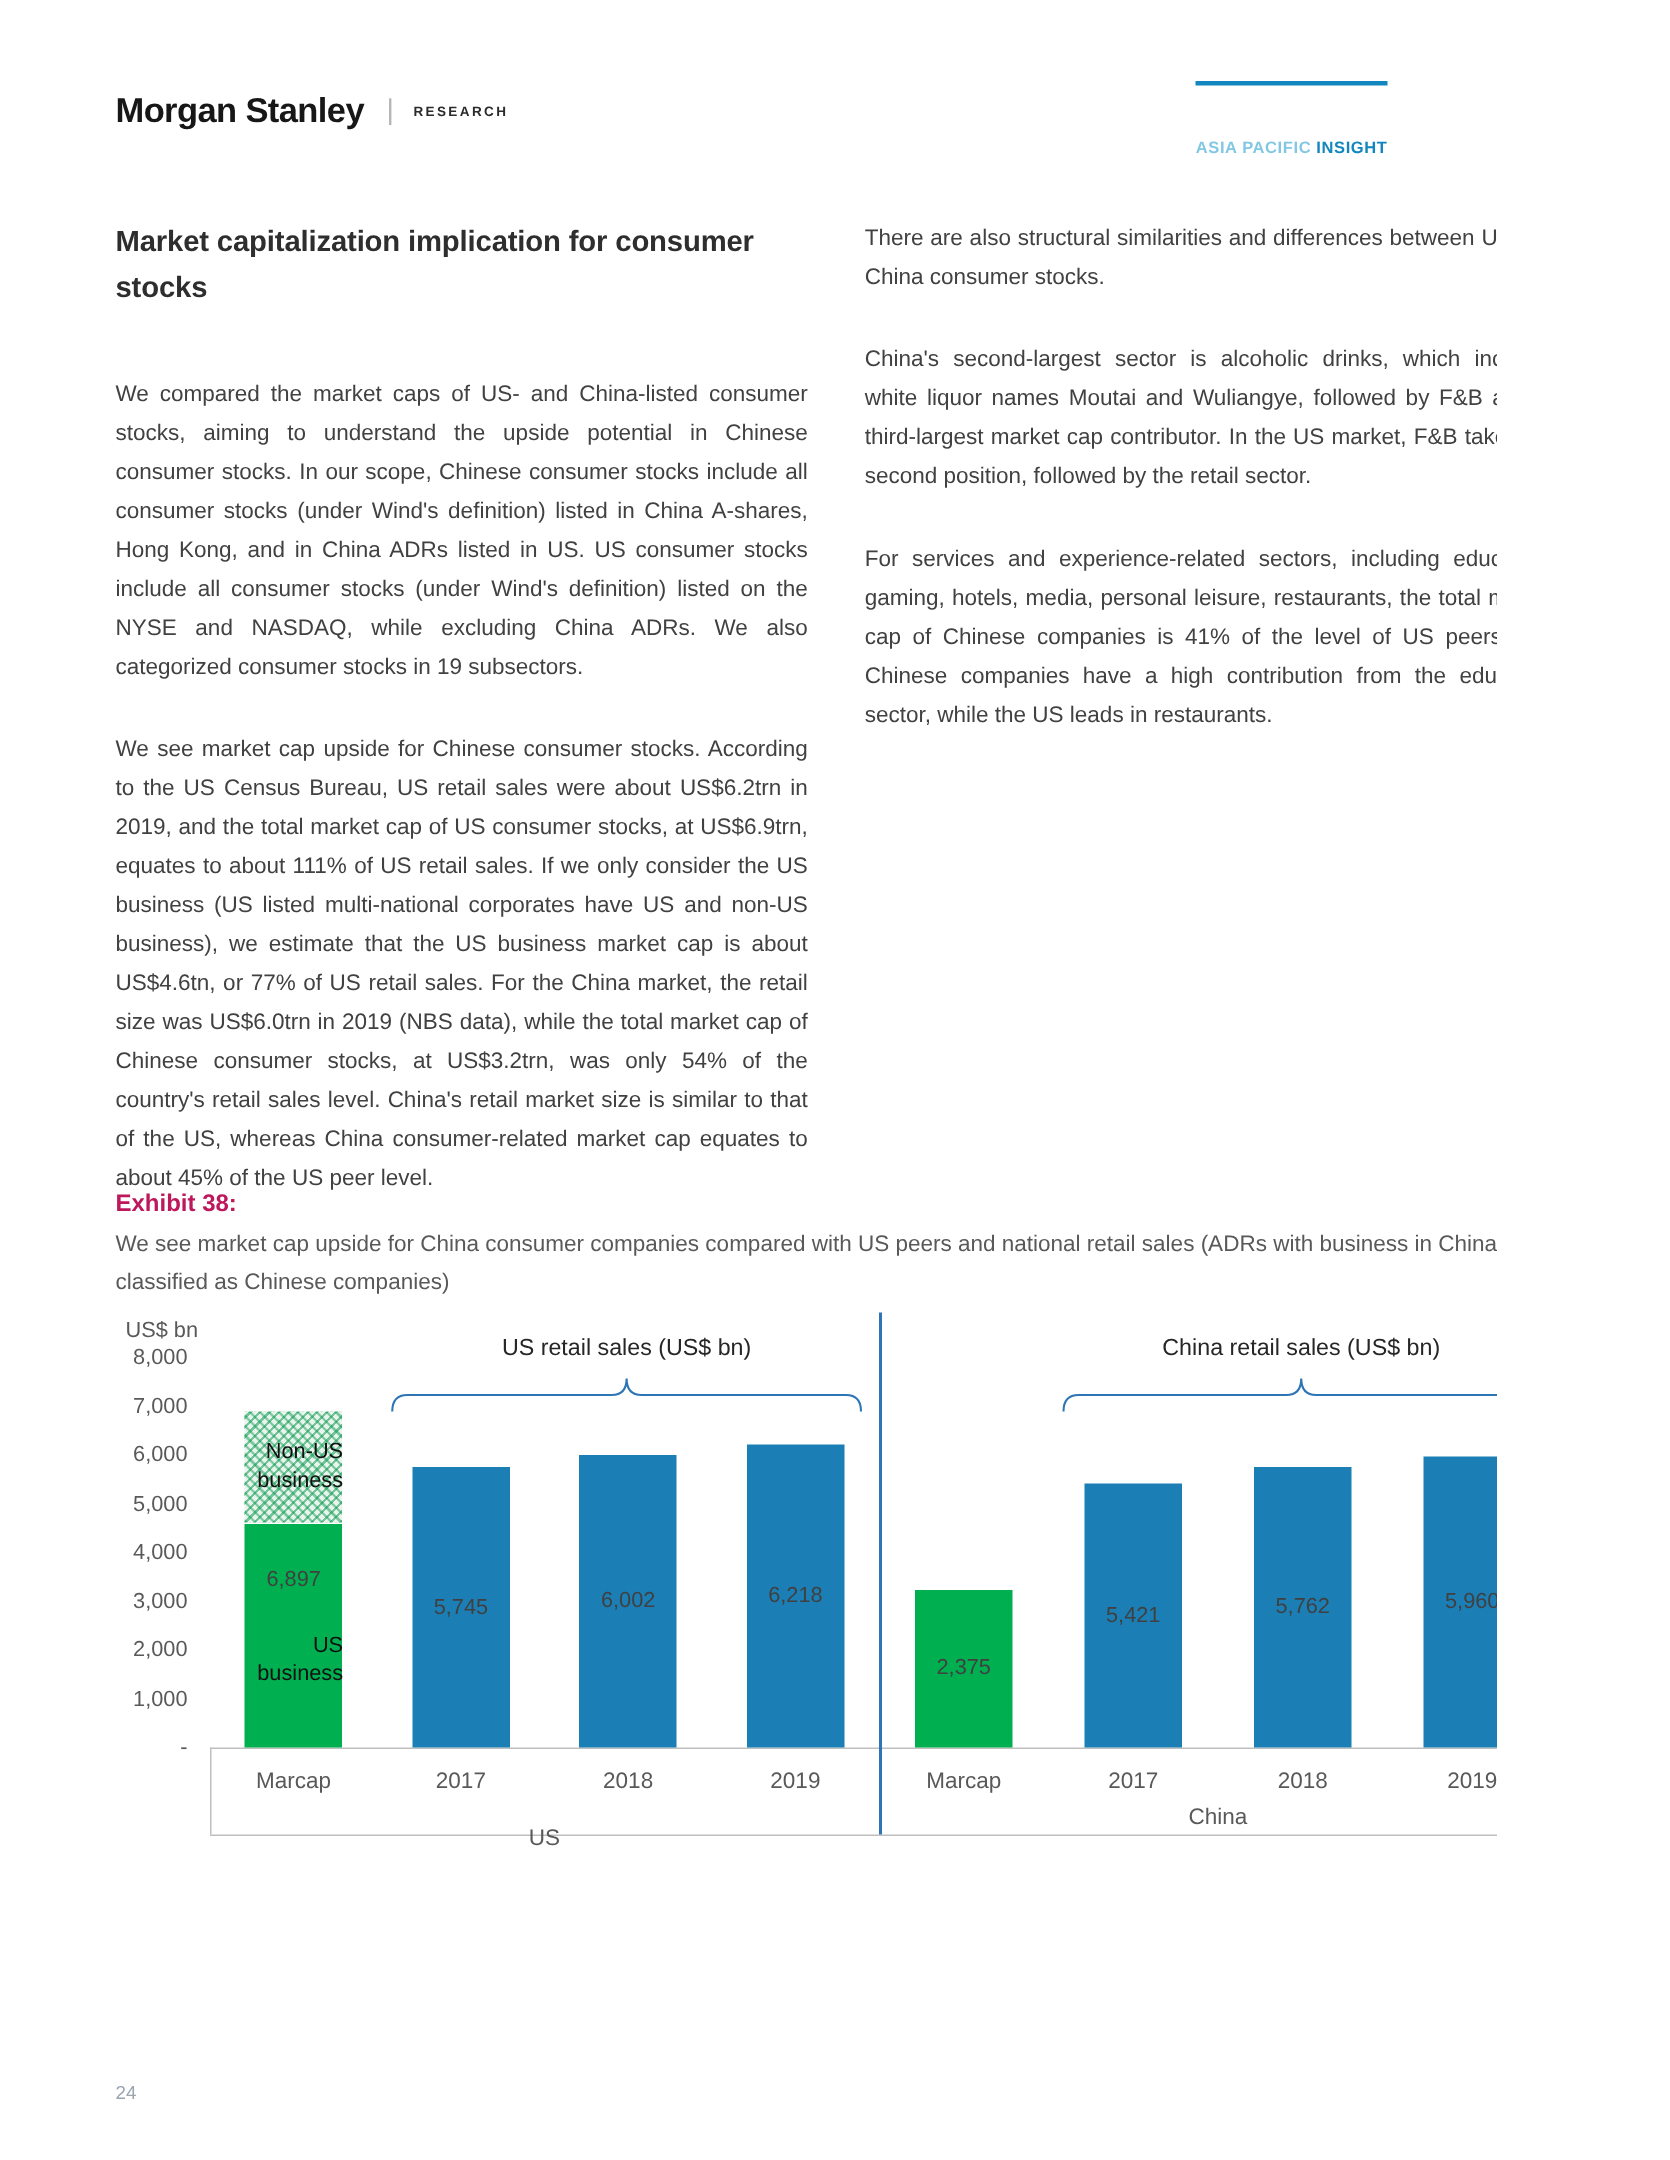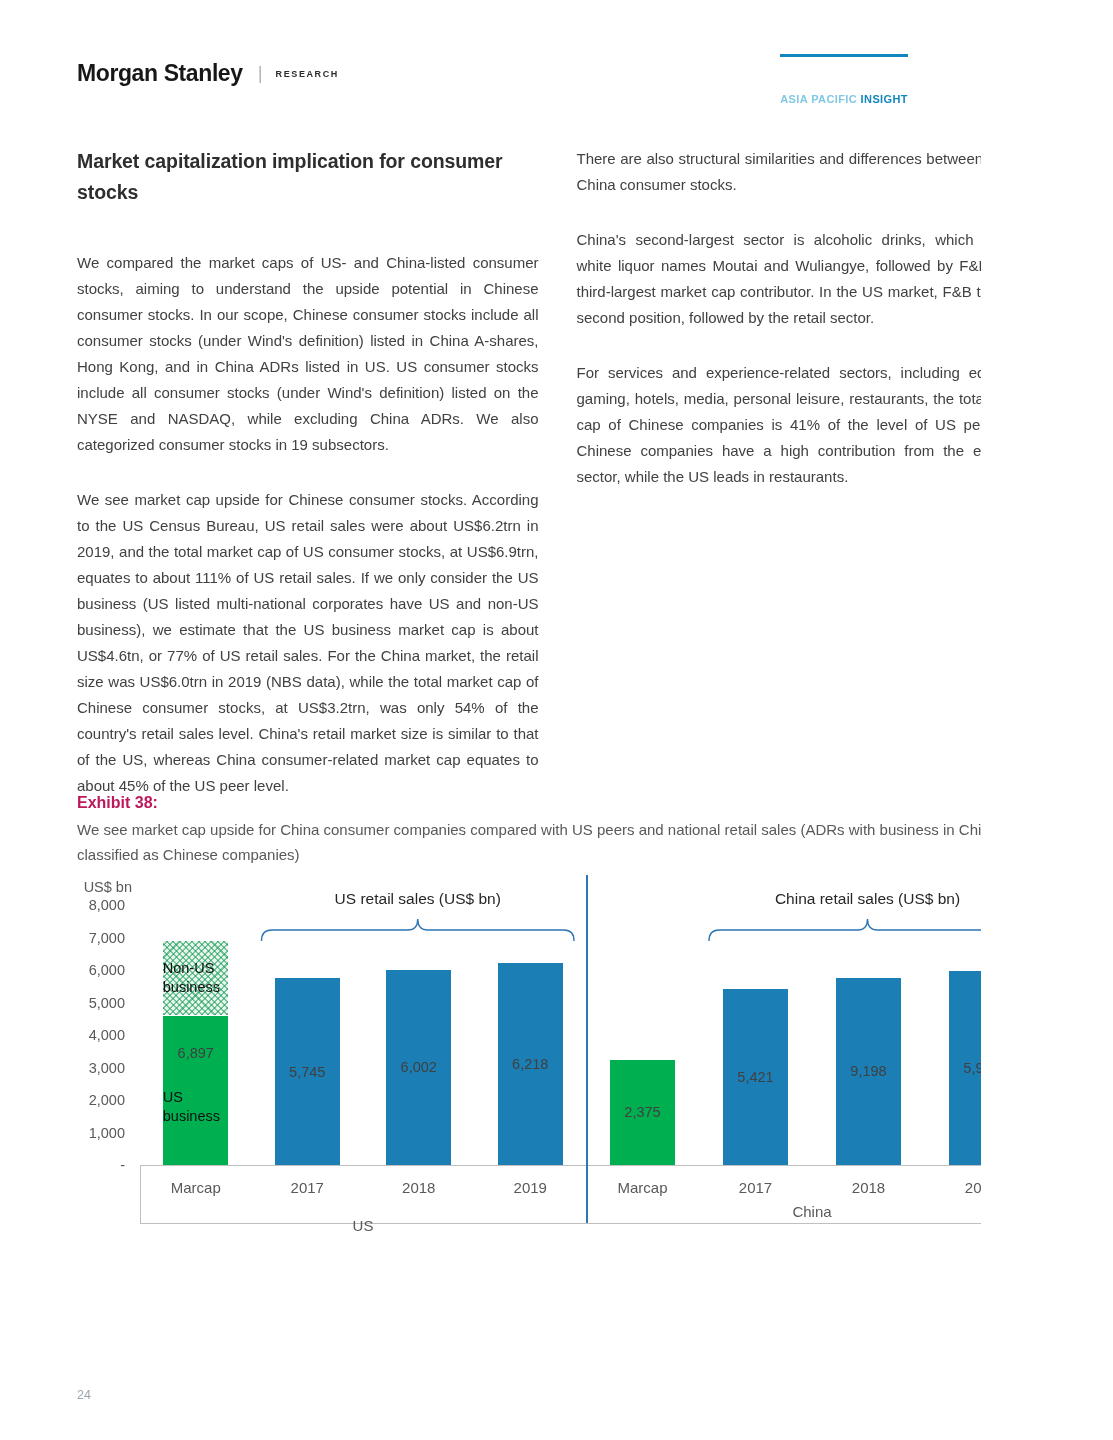--- a/index.html
+++ b/index.html
@@ -1,17 +1,17 @@
 <!DOCTYPE html>
 <html><head>
 <meta charset="utf-8">
 <style>
   html,body{margin:0;padding:0;background:#ffffff;}
   body{font-family:"Liberation Sans","DejaVu Sans",sans-serif;color:#414141;}
-  .page{position:relative;width:981px;height:1440px;background:#ffffff;overflow:hidden;}
+  .page{position:relative;width:981px;height:1440px;background:#ffffff;overflow:hidden;padding-left:17px;}
 
   
   .topbar{position:absolute;left:77px;right:73px;top:58px;height:36px;}
   .brand{position:absolute;left:0;top:2px;white-space:nowrap;}
   .brand-name{font-size:23px;font-weight:600;color:#171717;letter-spacing:-0.4px;}
   .brand-sep{font-size:19px;color:#b5b5b5;font-weight:300;margin:0 13px 0 15px;vertical-align:2px;}
   .brand-sub{font-size:9px;font-weight:700;color:#2b2b2b;letter-spacing:1.6px;vertical-align:4px;}
   .badge{position:absolute;right:0;top:-4px;text-align:left;}
   .badge-rule{height:3px;background:#1286be;margin-bottom:4px;}
   .badge-text{font-size:11px;font-weight:700;letter-spacing:0.4px;white-space:nowrap;margin-top:36px;}
@@ -36,21 +36,21 @@
   .y-unit,.y-tick{width:48px;text-align:right;font-size:14.5px;color:#595959;line-height:20px;}
   .y-unit{text-align:right;}
   .bar{border-radius:0;}
   .fill-blue{background:#1b7eb5;}
   .fill-green{background:#00b050;}
   .fill-hatch{background-color:#eaf4ee;
     background-image:
       repeating-linear-gradient(45deg, rgba(0,150,70,.50) 0 1.5px, transparent 1.5px 4.5px),
       repeating-linear-gradient(-45deg, rgba(0,150,70,.50) 0 1.5px, transparent 1.5px 4.5px);}
   .bar-label{font-size:14.5px;color:#404040;text-align:center;line-height:18px;}
-  .seg-label{font-size:14.5px;color:#111111;text-align:left;line-height:19px;}
+  .seg-label{font-size:14.5px;color:#111111;text-align:right;line-height:19px;}
   .cat{font-size:15px;color:#595959;text-align:center;line-height:20px;}
   .cat-group{font-size:15px;color:#595959;text-align:center;line-height:20px;}
   .hline{height:1px;background:#bfbfbf;}
   .vline-gray{width:1px;background:#bfbfbf;}
   .vline-blue{width:2px;background:#2e75b6;}
   .brace-title{font-size:15.5px;color:#262626;text-align:center;line-height:20px;}
   #chart svg{position:absolute;left:0;top:0;pointer-events:none;}
 
   
   .pagenum{position:absolute;left:77px;top:1388px;font-size:12.5px;color:#9aa5b0;}
@@ -127,21 +127,21 @@
         <div class="brace-title" style="left: 180.75px; width: 320px; top: 14px;">US retail sales (US$ bn)</div>
         <div class="cat-group" style="left: 509px; width: 452px; top: 327px;">China</div>
         <div class="cat" style="left: 509px; width: 113px; top: 303px;">Marcap</div>
         <div class="bar fill-green" style="left: 533px; top: 184.928px; width: 65px; height: 105.072px;"></div>
         <div class="bar-label" style="left: 520.5px; width: 90px; top: 228.464px;">2,375</div>
         <div class="cat" style="left: 622px; width: 113px; top: 303px;">2017</div>
         <div class="bar fill-blue" style="left: 646px; top: 113.817px; width: 65px; height: 176.183px;"></div>
         <div class="bar-label" style="left: 633.5px; width: 90px; top: 192.909px;">5,421</div>
         <div class="cat" style="left: 735px; width: 113px; top: 303px;">2018</div>
         <div class="bar fill-blue" style="left: 759px; top: 102.735px; width: 65px; height: 187.265px;"></div>
-        <div class="bar-label" style="left: 746.5px; width: 90px; top: 187.368px;">9,198</div>
+        <div class="bar-label" style="left: 746.5px; width: 90px; top: 187.368px;">5,762</div>
         <div class="cat" style="left: 848px; width: 113px; top: 303px;">2019</div>
         <div class="bar fill-blue" style="left: 872px; top: 96.3px; width: 65px; height: 193.7px;"></div>
         <div class="bar-label" style="left: 859.5px; width: 90px; top: 184.15px;">5,960</div>
         <div class="brace-title" style="left: 630.5px; width: 320px; top: 14px;">China retail sales (US$ bn)</div>
       </div>
   </section>
 
   <footer>
     <span class="pagenum">24</span>
   </footer>

